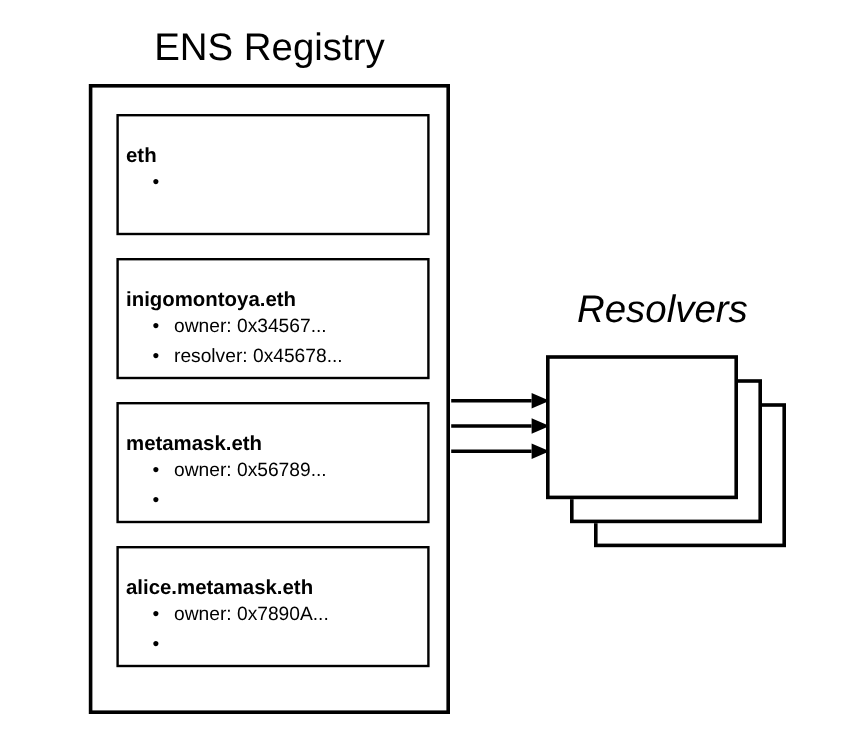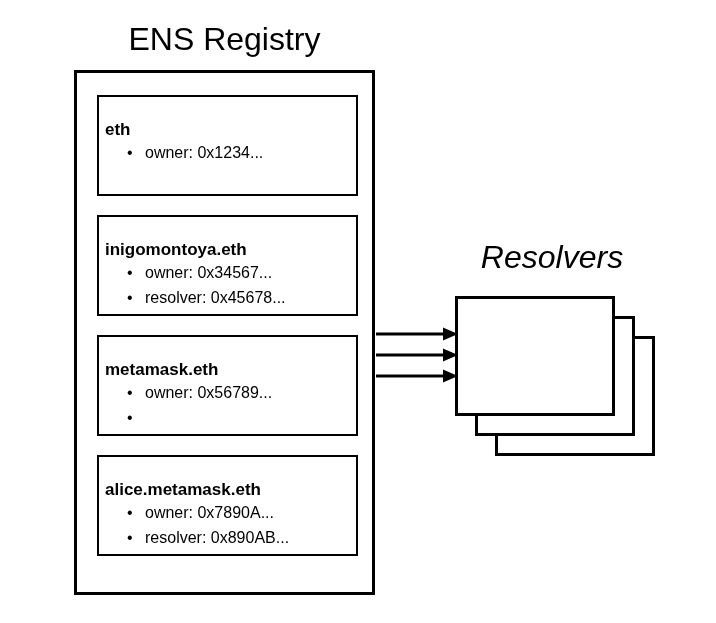--- a/index.html
+++ b/index.html
@@ -127,21 +127,21 @@
 
 <div id="canvas">
 
   <div class="diagram-title" id="registry-title">ENS Registry</div>
 
   <div id="registry-box">
 
     <div class="record-box" id="record-0">
       <div class="record-label">eth</div>
       <ul class="record-bullets">
-        <li><span class="bullet-dot">•</span><span>owner: 0x1234...</span></li>
+        <li><span class="bullet-dot">•</span></li>
       </ul>
     </div>
 
     <div class="record-box" id="record-1">
       <div class="record-label">inigomontoya.eth</div>
       <ul class="record-bullets">
         <li><span class="bullet-dot">•</span><span>owner: 0x34567...</span></li>
         <li><span class="bullet-dot">•</span><span>resolver: 0x45678...</span></li>
       </ul>
     </div>
@@ -151,21 +151,21 @@
       <ul class="record-bullets">
         <li><span class="bullet-dot">•</span><span>owner: 0x56789...</span></li>
         <li><span class="bullet-dot">•</span></li>
       </ul>
     </div>
 
     <div class="record-box" id="record-3">
       <div class="record-label">alice.metamask.eth</div>
       <ul class="record-bullets">
         <li><span class="bullet-dot">•</span><span>owner: 0x7890A...</span></li>
-        <li><span class="bullet-dot">•</span><span>resolver: 0x890AB...</span></li>
+        <li><span class="bullet-dot">•</span></li>
       </ul>
     </div>
 
   </div>
 
   <div class="diagram-title" id="resolvers-title">Resolvers</div>
 
   <div class="resolver-card" id="resolver-card-2"></div>
   <div class="resolver-card" id="resolver-card-1"></div>
   <div class="resolver-card" id="resolver-card-0"></div>

